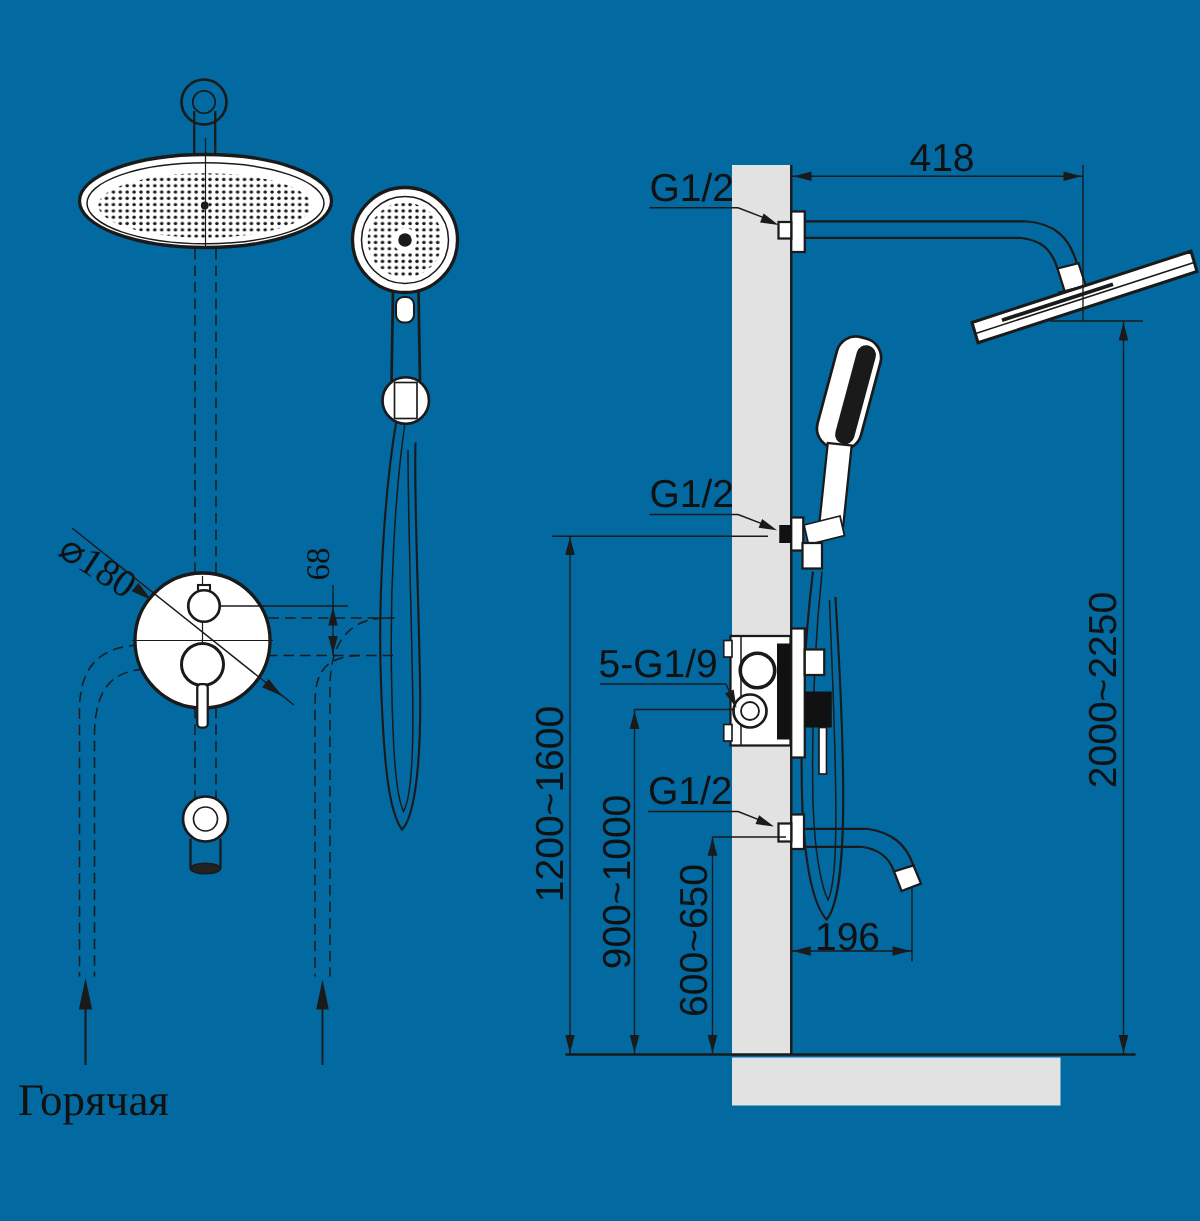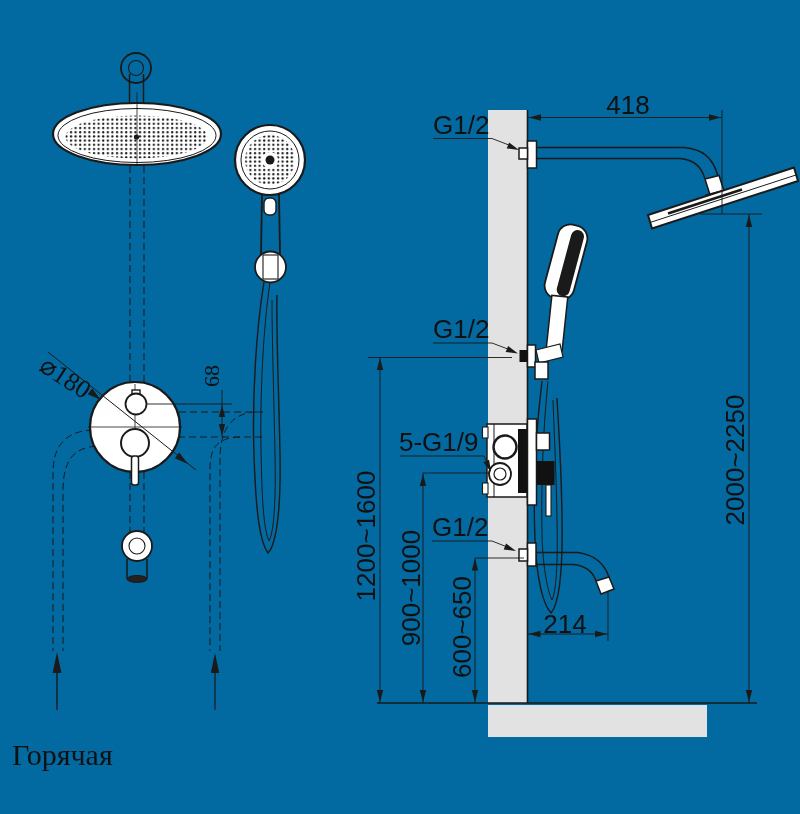--- a/index.html
+++ b/index.html
@@ -2,21 +2,21 @@
 <html style="--wall: #e2e2e2; --line: #1a1a1a;"><head>
 <meta charset="utf-8">
 <style>
   html,body{margin:0;padding:0;background:#fff;}
   #canvas{position:relative;width:800px;height:814px;background:#0369a1;overflow:hidden;
           font-family:"Liberation Sans",sans-serif;}
   #canvas svg{position:absolute;left:0;top:0;}
   .lbl{position:absolute;white-space:nowrap;line-height:1;color:#111;}
   .dim{font-family:"Liberation Sans","DejaVu Sans",sans-serif;font-size:26px;}
   .port{font-family:Liberation Sans, sans-serif;font-size:26px;}
-  .cyr{font-family:"Liberation Serif","DejaVu Serif",serif;font-size:30px;margin-top:21px;}
+  .cyr{font-family:"Liberation Serif","DejaVu Serif",serif;font-size:30px;}
   .ann{font-family:"Liberation Serif","DejaVu Sans",serif;}
   .ctr{transform:translate(-50%,-50%);}
   .rot90{transform:translate(-50%,-50%) rotate(-90deg);}
 </style>
 </head>
 <body>
 
 <div id="canvas">
 
 <svg width="800" height="814" viewBox="0 0 800 814" stroke="#1a1a1a" fill="none" stroke-linecap="butt">
@@ -239,19 +239,19 @@
 
 <div class="lbl dim ctr" style="left:628px;top:105px;">418</div>
 <div class="lbl port" style="left:433px;top:112px;">G1/2</div>
 <div class="lbl port" style="left:433px;top:316px;">G1/2</div>
 <div class="lbl port" style="left:399px;top:429px;">5-G1/9</div>
 <div class="lbl port" style="left:432px;top:514px;">G1/2</div>
 <div class="lbl dim rot90" style="left:735px;top:460px;">2000~2250</div>
 <div class="lbl dim rot90" style="left:366px;top:536px;">1200~1600</div>
 <div class="lbl dim rot90" style="left:411px;top:588px;">900~1000</div>
 <div class="lbl dim rot90" style="left:462px;top:627px;">600~650</div>
-<div class="lbl dim ctr" style="left:565px;top:624px;">214</div>
+<div class="lbl dim ctr" style="left:565px;top:624px;">196</div>
 
 <div class="lbl ann" style="left:65px;top:378px;font-size:26px;transform:translate(-50%,-50%) rotate(33deg);">⌀180</div>
 <div class="lbl ann rot90" style="left:212px;top:376px;font-size:22px;">68</div>
 <div class="lbl cyr" style="left:12px;top:719px;">Горячая</div>
 
 </div>
 
 </body></html>

